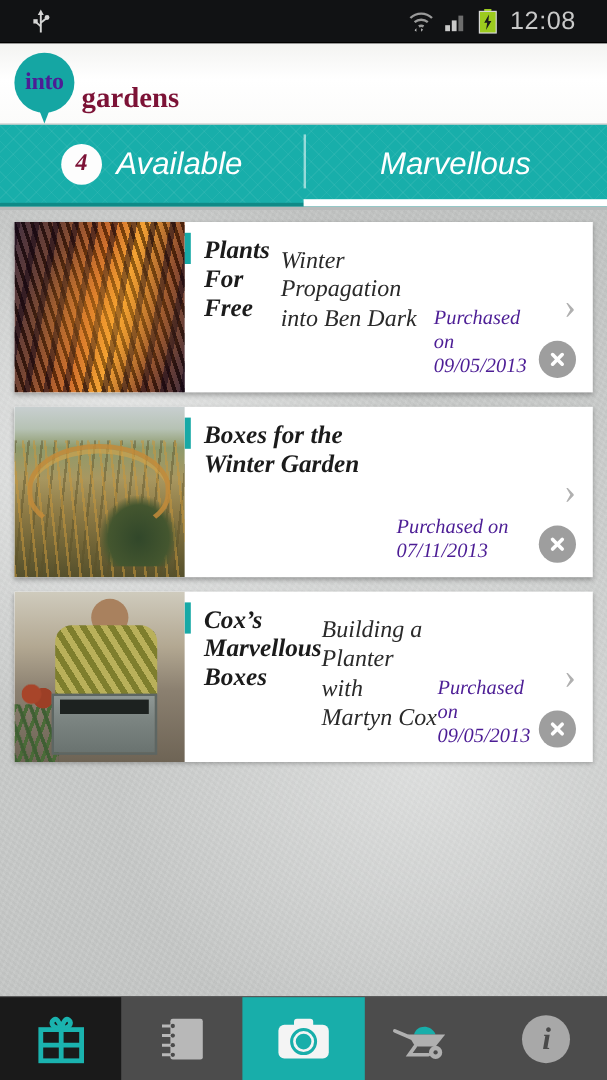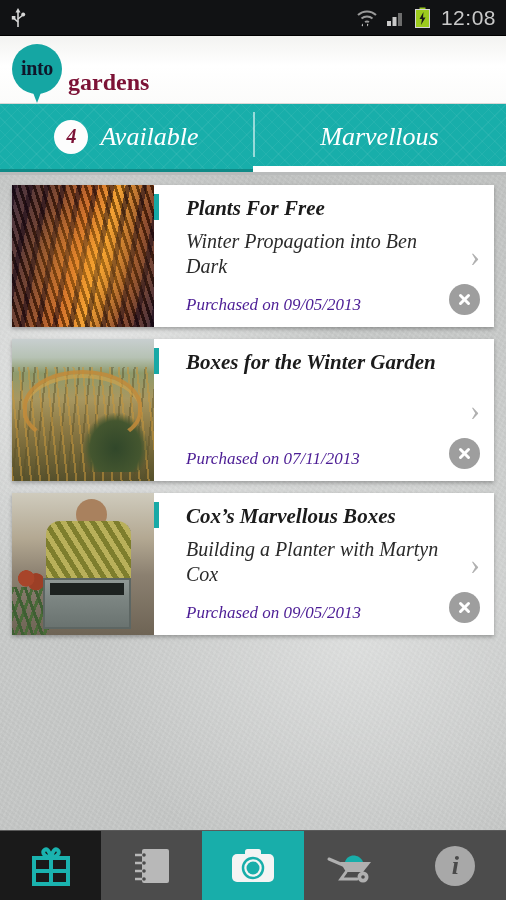--- a/index.html
+++ b/index.html
@@ -18,21 +18,21 @@
     background: #b9bbbb;
   }
 
   
   .statusbar {
     position: relative;
     height: 36px;
     background: #111214;
     display: flex;
     align-items: center;
-    padding: 0 10px;
+    padding: 0 26px;
     border-bottom: 1px solid #000;
   }
   .sb-left { display: flex; align-items: center; gap: 6px; }
   .sb-right { margin-left: auto; display: flex; align-items: center; gap: 7px; }
   .sb-time {
     color: #c9c9c9;
     font-size: 21px;
     letter-spacing: .5px;
     margin-left: 3px;
   }
@@ -58,21 +58,21 @@
     content: "";
     position: absolute;
     bottom: -9px; left: 50%;
     margin-left: -5px;
     width: 0; height: 0;
     border-left: 5px solid transparent;
     border-right: 5px solid transparent;
     border-top: 13px solid #15a6a3;
   }
   .logo-into {
-    color: #0f172a;
+    color: #4c1d95;
     font-family: "Liberation Serif", serif;
     font-weight: bold;
     font-size: 20px;
     letter-spacing: -.3px;
   }
   .logo-gardens {
     color: #7c1236;
     font-family: "Liberation Serif", serif;
     font-weight: bold;
     font-size: 24px;
@@ -102,21 +102,21 @@
   }
   .tab + .tab:before {
     content: "";
     position: absolute;
     left: 0; top: 8px; bottom: 12px;
     width: 2px;
     background: rgba(255,255,255,.55);
   }
   .tab-label {
     color: #ffffff;
-    font-family: Liberation Serif, serif;
+    font-family: Liberation Sans, sans-serif;
     font-style: italic;
     font-size: 26px;
   }
   .tab-badge {
     width: 34px; height: 34px;
     border-radius: 50%;
     background: #fdfdfd;
     color: #7c1236;
     font-family: "Liberation Serif", serif;
     font-style: italic;
@@ -158,23 +158,23 @@
   .card-thumb {
     width: 142px;
     min-width: 142px;
     height: 142px;
     position: relative;
     overflow: hidden;
   }
   .card-body {
     position: relative;
     flex: 1;
-    padding: 11px 52px 8px 32px;
-    display: flex;
-    flex-direction: column;
+    padding: 11px 52px 8px 16px;
+    display: flex;
+    flex-direction: row;
   }
   .accent {
     position: absolute;
     left: 0; top: 9px;
     width: 5px; height: 26px;
     background: #17a9a6;
   }
   .card-title {
     font-family: "Liberation Serif", serif;
     font-style: italic;

